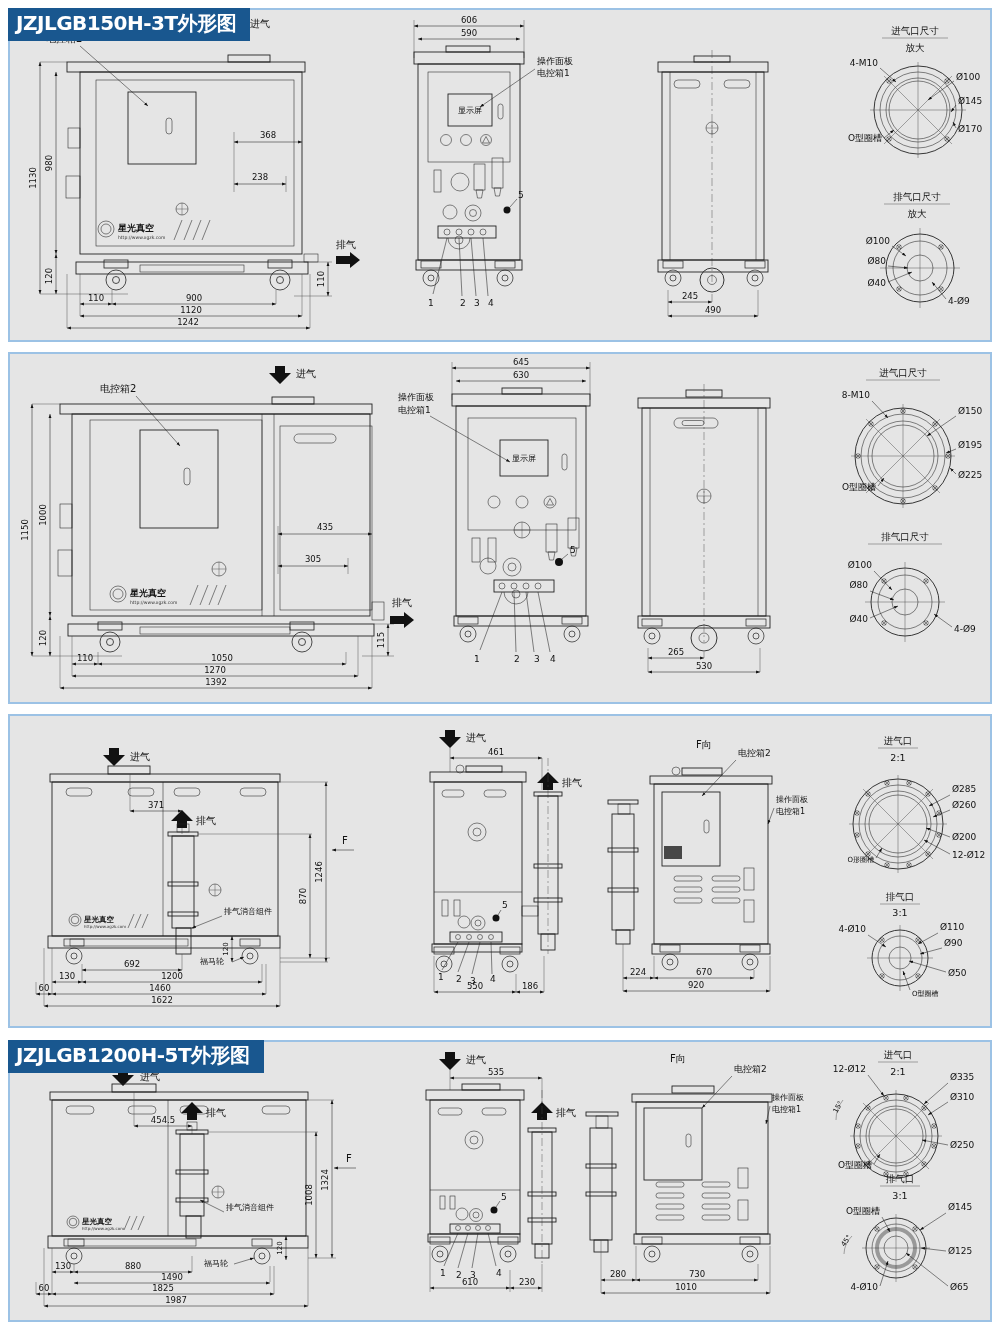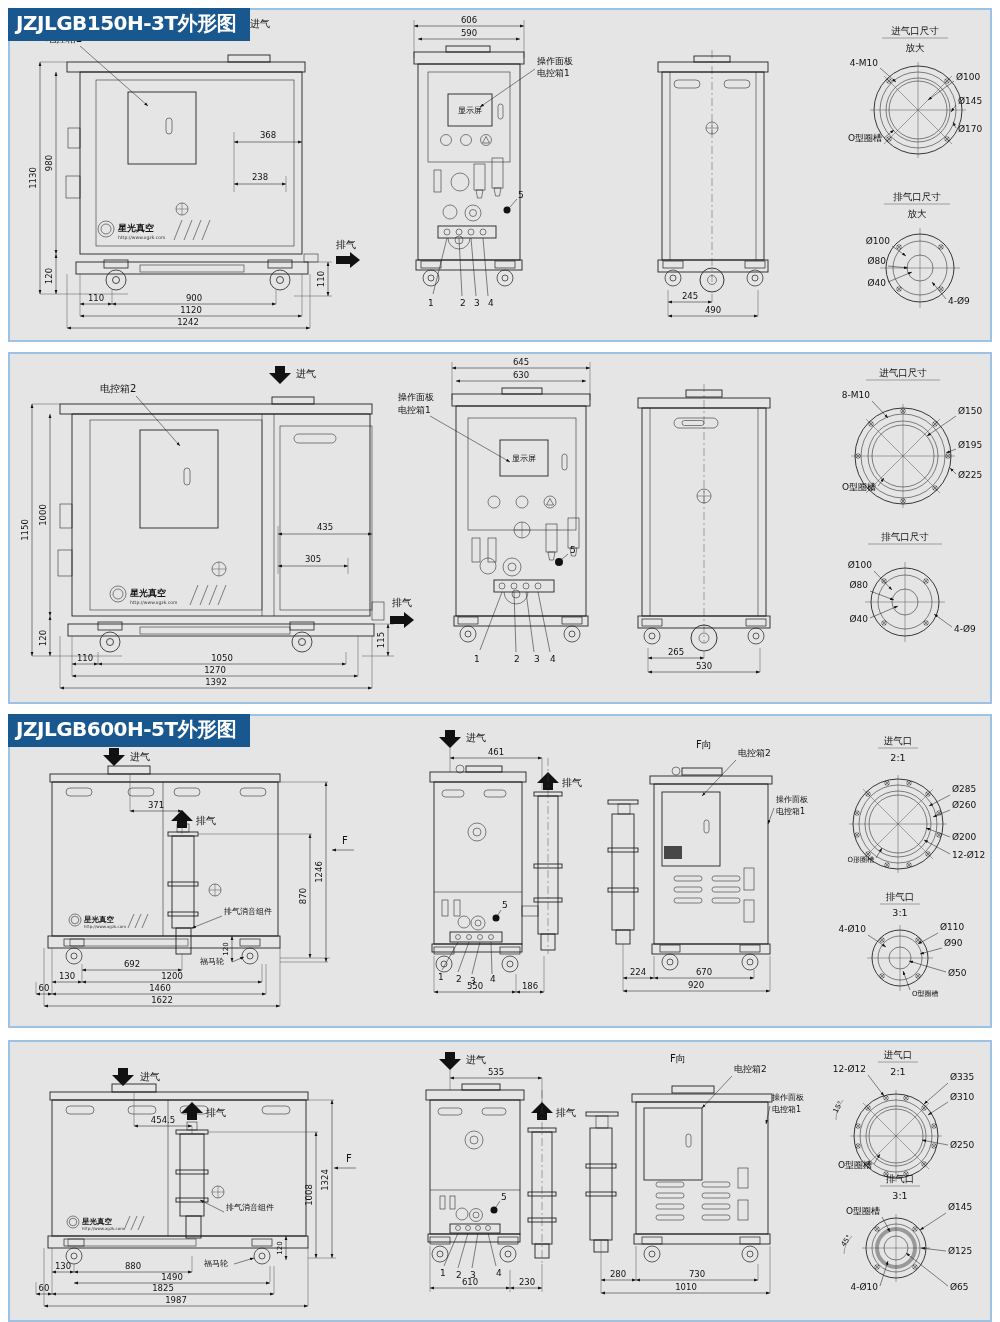--- a/index.html
+++ b/index.html
@@ -450,21 +450,20 @@
       <line class="dl" x1="860" y1="237" x2="884" y2="246" marker-end="url(#ar)"></line>
       <text class="le" x="858" y="268">Ø40</text>
       <line class="dl" x1="860" y1="264" x2="888" y2="252" marker-end="url(#ar)"></line>
       <text class="l" x="944" y="278">4-Ø9</text>
       <line class="dl" x1="942" y1="273" x2="924" y2="260" marker-end="url(#ar)"></line>
     </g>
   </svg>
 </div>
 
 <div class="panel" style="top:714px;height:310px">
-  <div class="ptitle">JZJLGB600H-5T外形图</div>
   <svg viewBox="0 0 976 306" width="976" height="306">
 
     <g>
       <polygon class="f" points="99,32 109,32 109,39 115,39 104,50 93,39 99,39"></polygon>
       <text class="l10" x="120" y="44">进气</text>
       <rect class="s" x="40" y="58" width="230" height="8"></rect>
       <rect class="s" x="98" y="50" width="42" height="8"></rect>
       <rect class="s" x="42" y="66" width="226" height="154"></rect>
       <line class="s2" x1="153" y1="66" x2="153" y2="220"></line>
       <rect class="s2" x="56" y="72" width="26" height="8" rx="4"></rect>
@@ -692,20 +691,21 @@
       <line class="dl" x1="932" y1="232" x2="910" y2="238" marker-end="url(#ar)"></line>
       <text class="l" x="938" y="260">Ø50</text>
       <line class="dl" x1="936" y1="256" x2="899" y2="245" marker-end="url(#ar)"></line>
       <text class="l l7" x="902" y="280">O型圈槽</text>
       <line class="dl" x1="900" y1="274" x2="893" y2="255" marker-end="url(#ar)"></line>
     </g>
   </svg>
 </div>
 
 <div class="panel" style="top:1040px;height:278px">
+  <div class="ptitle">JZJLGB1200H-5T外形图</div>
   <svg viewBox="0 0 976 274" width="976" height="274">
 
     <g>
       <polygon class="f" points="108,26 118,26 118,33 124,33 113,44 102,33 108,33"></polygon>
       <text class="l10" x="130" y="38">进气</text>
       <rect class="s" x="40" y="50" width="258" height="8"></rect>
       <rect class="s" x="102" y="42" width="44" height="8"></rect>
       <rect class="s" x="42" y="58" width="254" height="136"></rect>
       <line class="s2" x1="158" y1="58" x2="158" y2="194"></line>
       <rect class="s2" x="56" y="64" width="28" height="8" rx="4"></rect>

